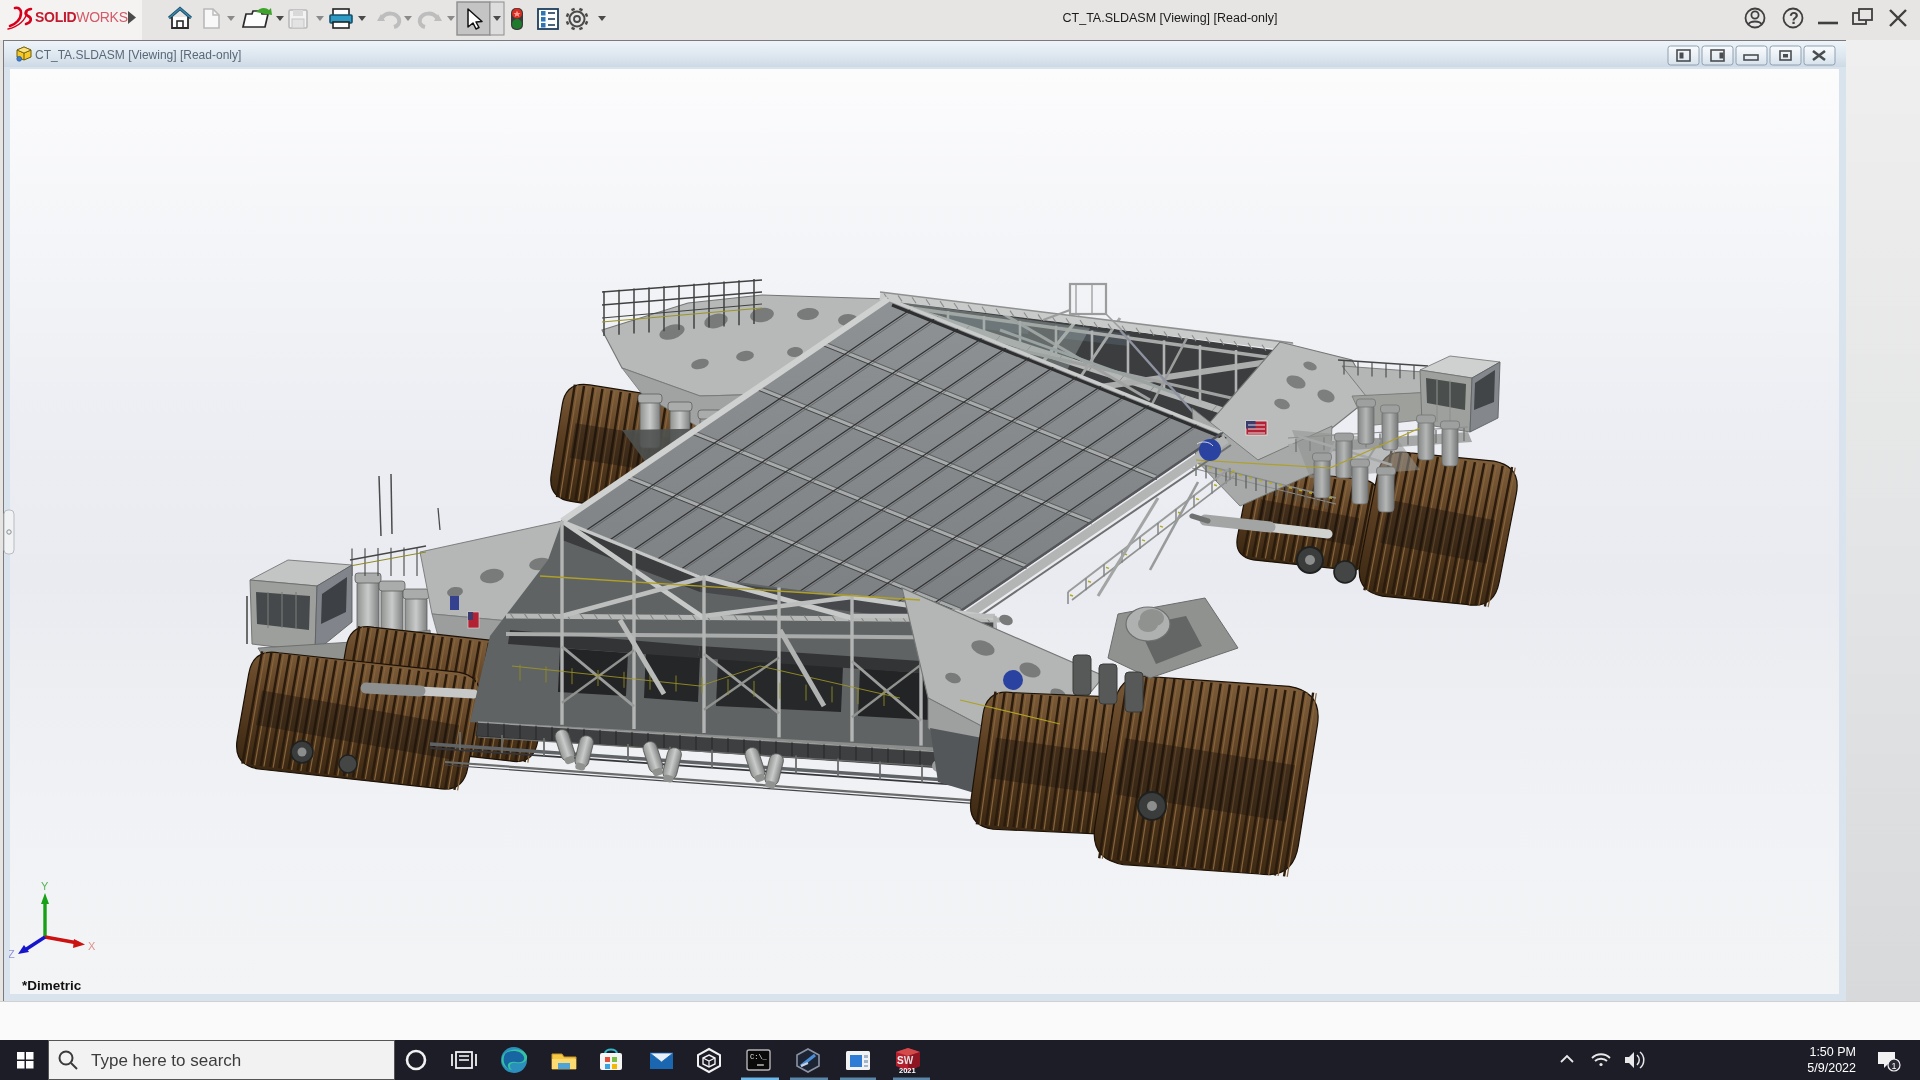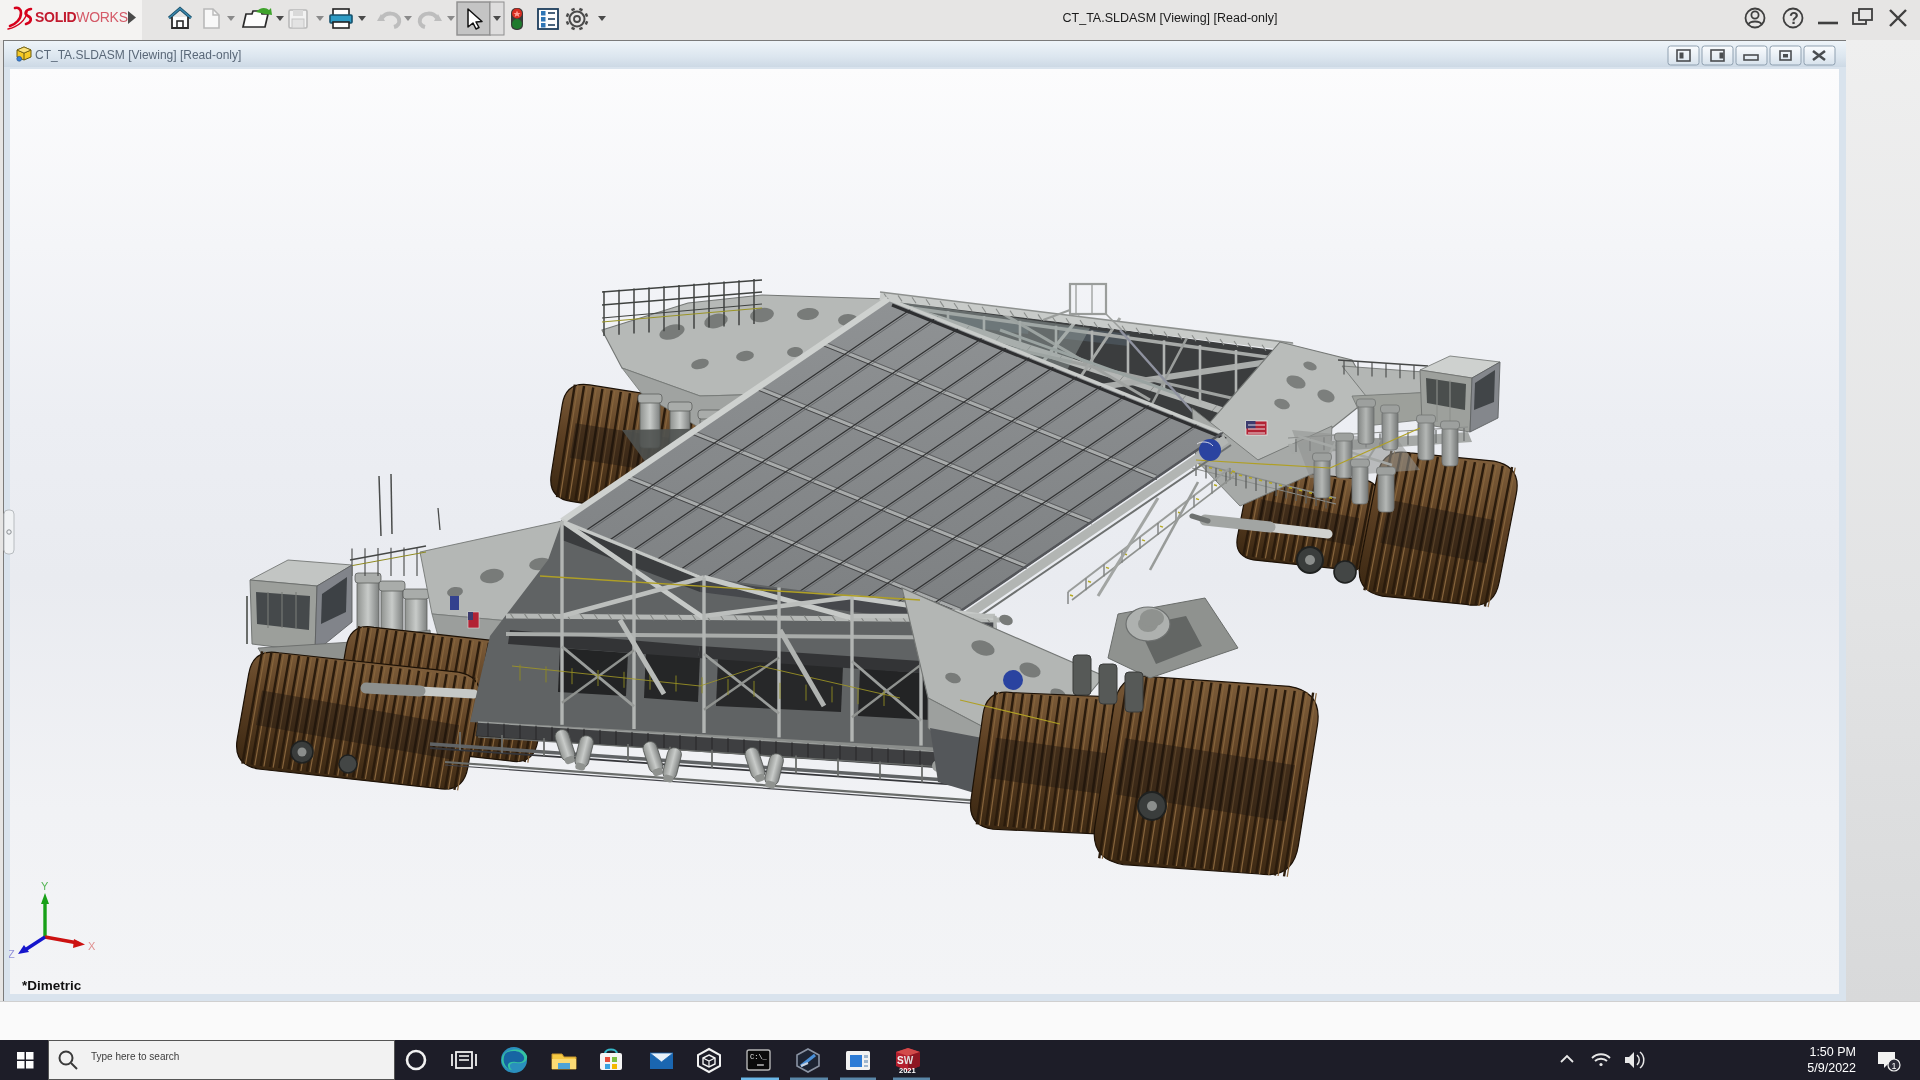--- a/index.html
+++ b/index.html
@@ -16,21 +16,21 @@
   #doctitle{position:absolute;left:0;top:0;width:100%;height:26px;
     background:linear-gradient(#eef4f9,#dce6ef 60%,#cdd9e5);
     font-size:12px;color:#5a6878;}
   #doctitle .txt{position:absolute;left:31px;top:7px;}
   #viewport{position:absolute;left:6px;top:28px;width:1829px;height:925px;
     background:linear-gradient(180deg,#fcfcfd 0%,#eceef3 38%,#e9ebf0 55%,#f1f2f5 80%,#f3f4f6 100%);}
   #statusbar{position:absolute;left:0;top:1001px;width:1920px;height:39px;background:#fafafa;border-top:1px solid #d0d0d0;}
   
   #taskbar{position:absolute;left:0;top:1040px;width:1920px;height:40px;background:#1d1d28;}
   #searchbox{position:absolute;left:48px;top:0px;width:345px;height:38px;background:#f2f2f2;border:1px solid #555;}
-  #searchbox span{position:absolute;left:42px;top:10px;font-size:10px;color:#3c3c3c;}
+  #searchbox span{position:absolute;left:42px;top:10px;font-size:17px;color:#3c3c3c;}
 </style>
 </head>
 <body>
 <div id="stage">
   <div id="topbar"></div>
   <div id="logostrip"></div>
   <div id="apptitle">CT_TA.SLDASM [Viewing] [Read-only]</div>
   <svg id="tbicons" style="position:absolute;left:0;top:0" width="1920" height="40" viewBox="0 0 1920 40">
 <g stroke="#d6001c" fill="none" stroke-linecap="round">
         <path d="M 10 26 C 16 24 21 19 21 13 C 21 9 18 7 15 8" stroke-width="2.6"></path>

